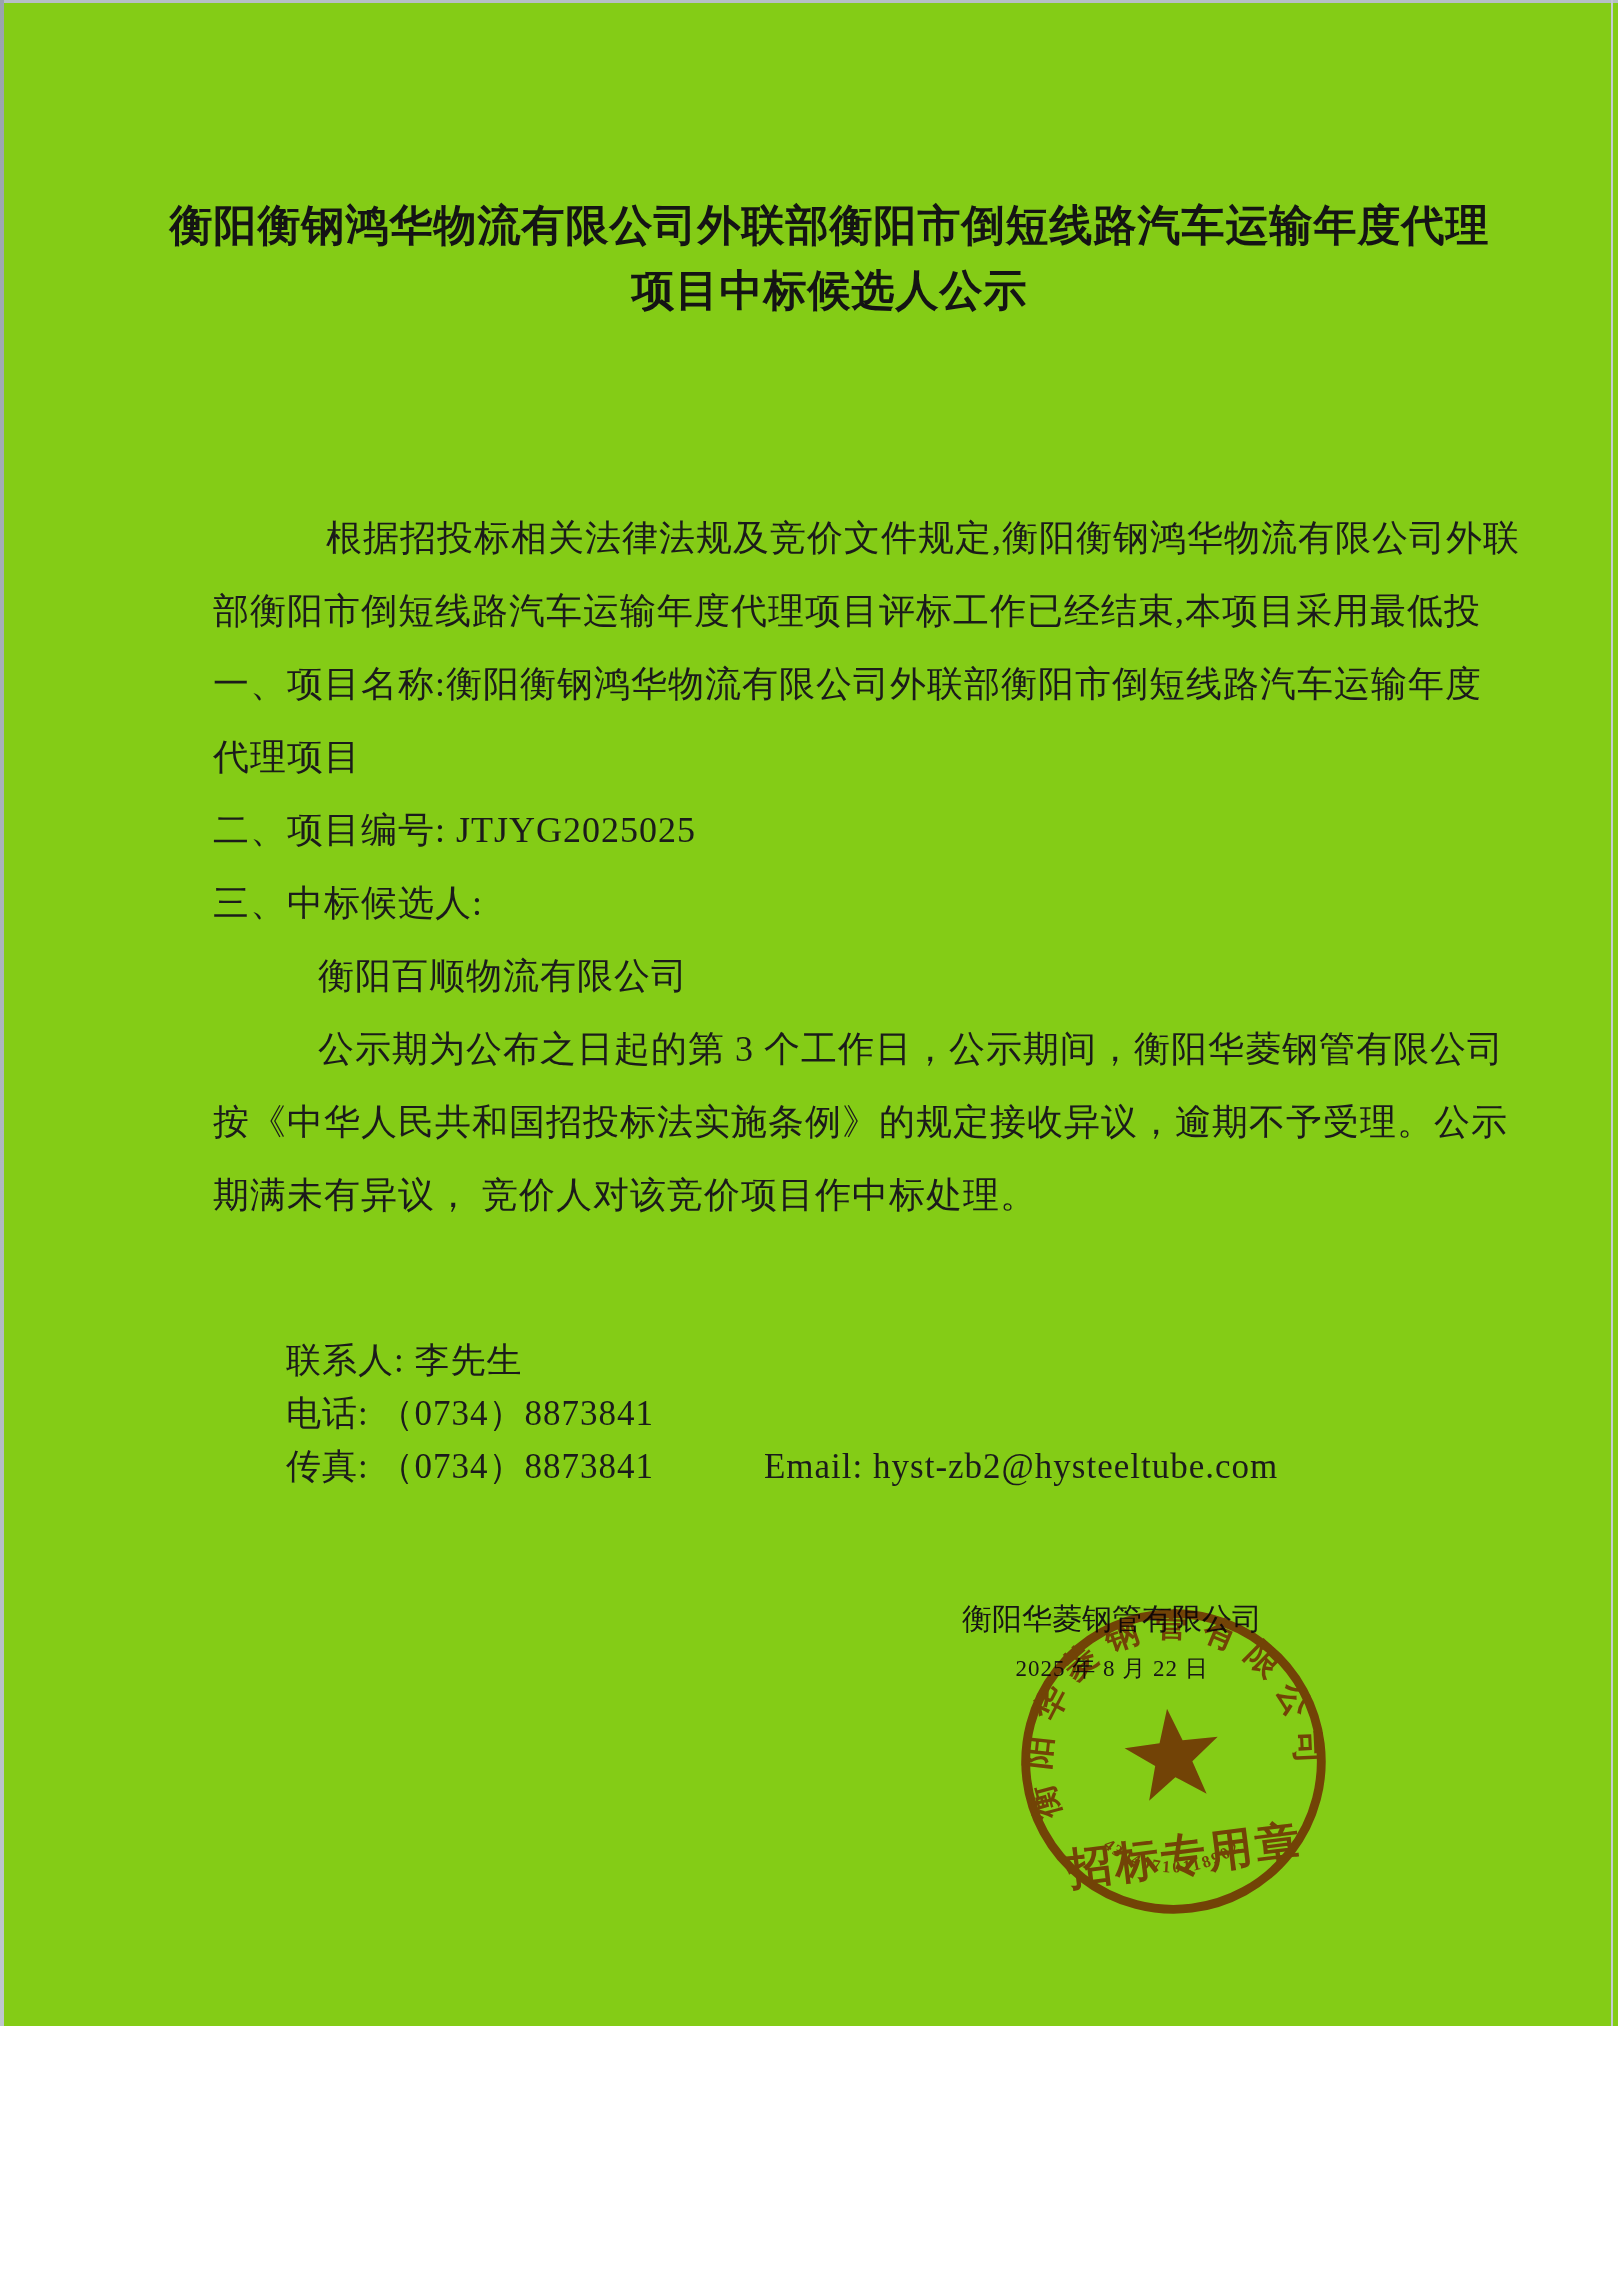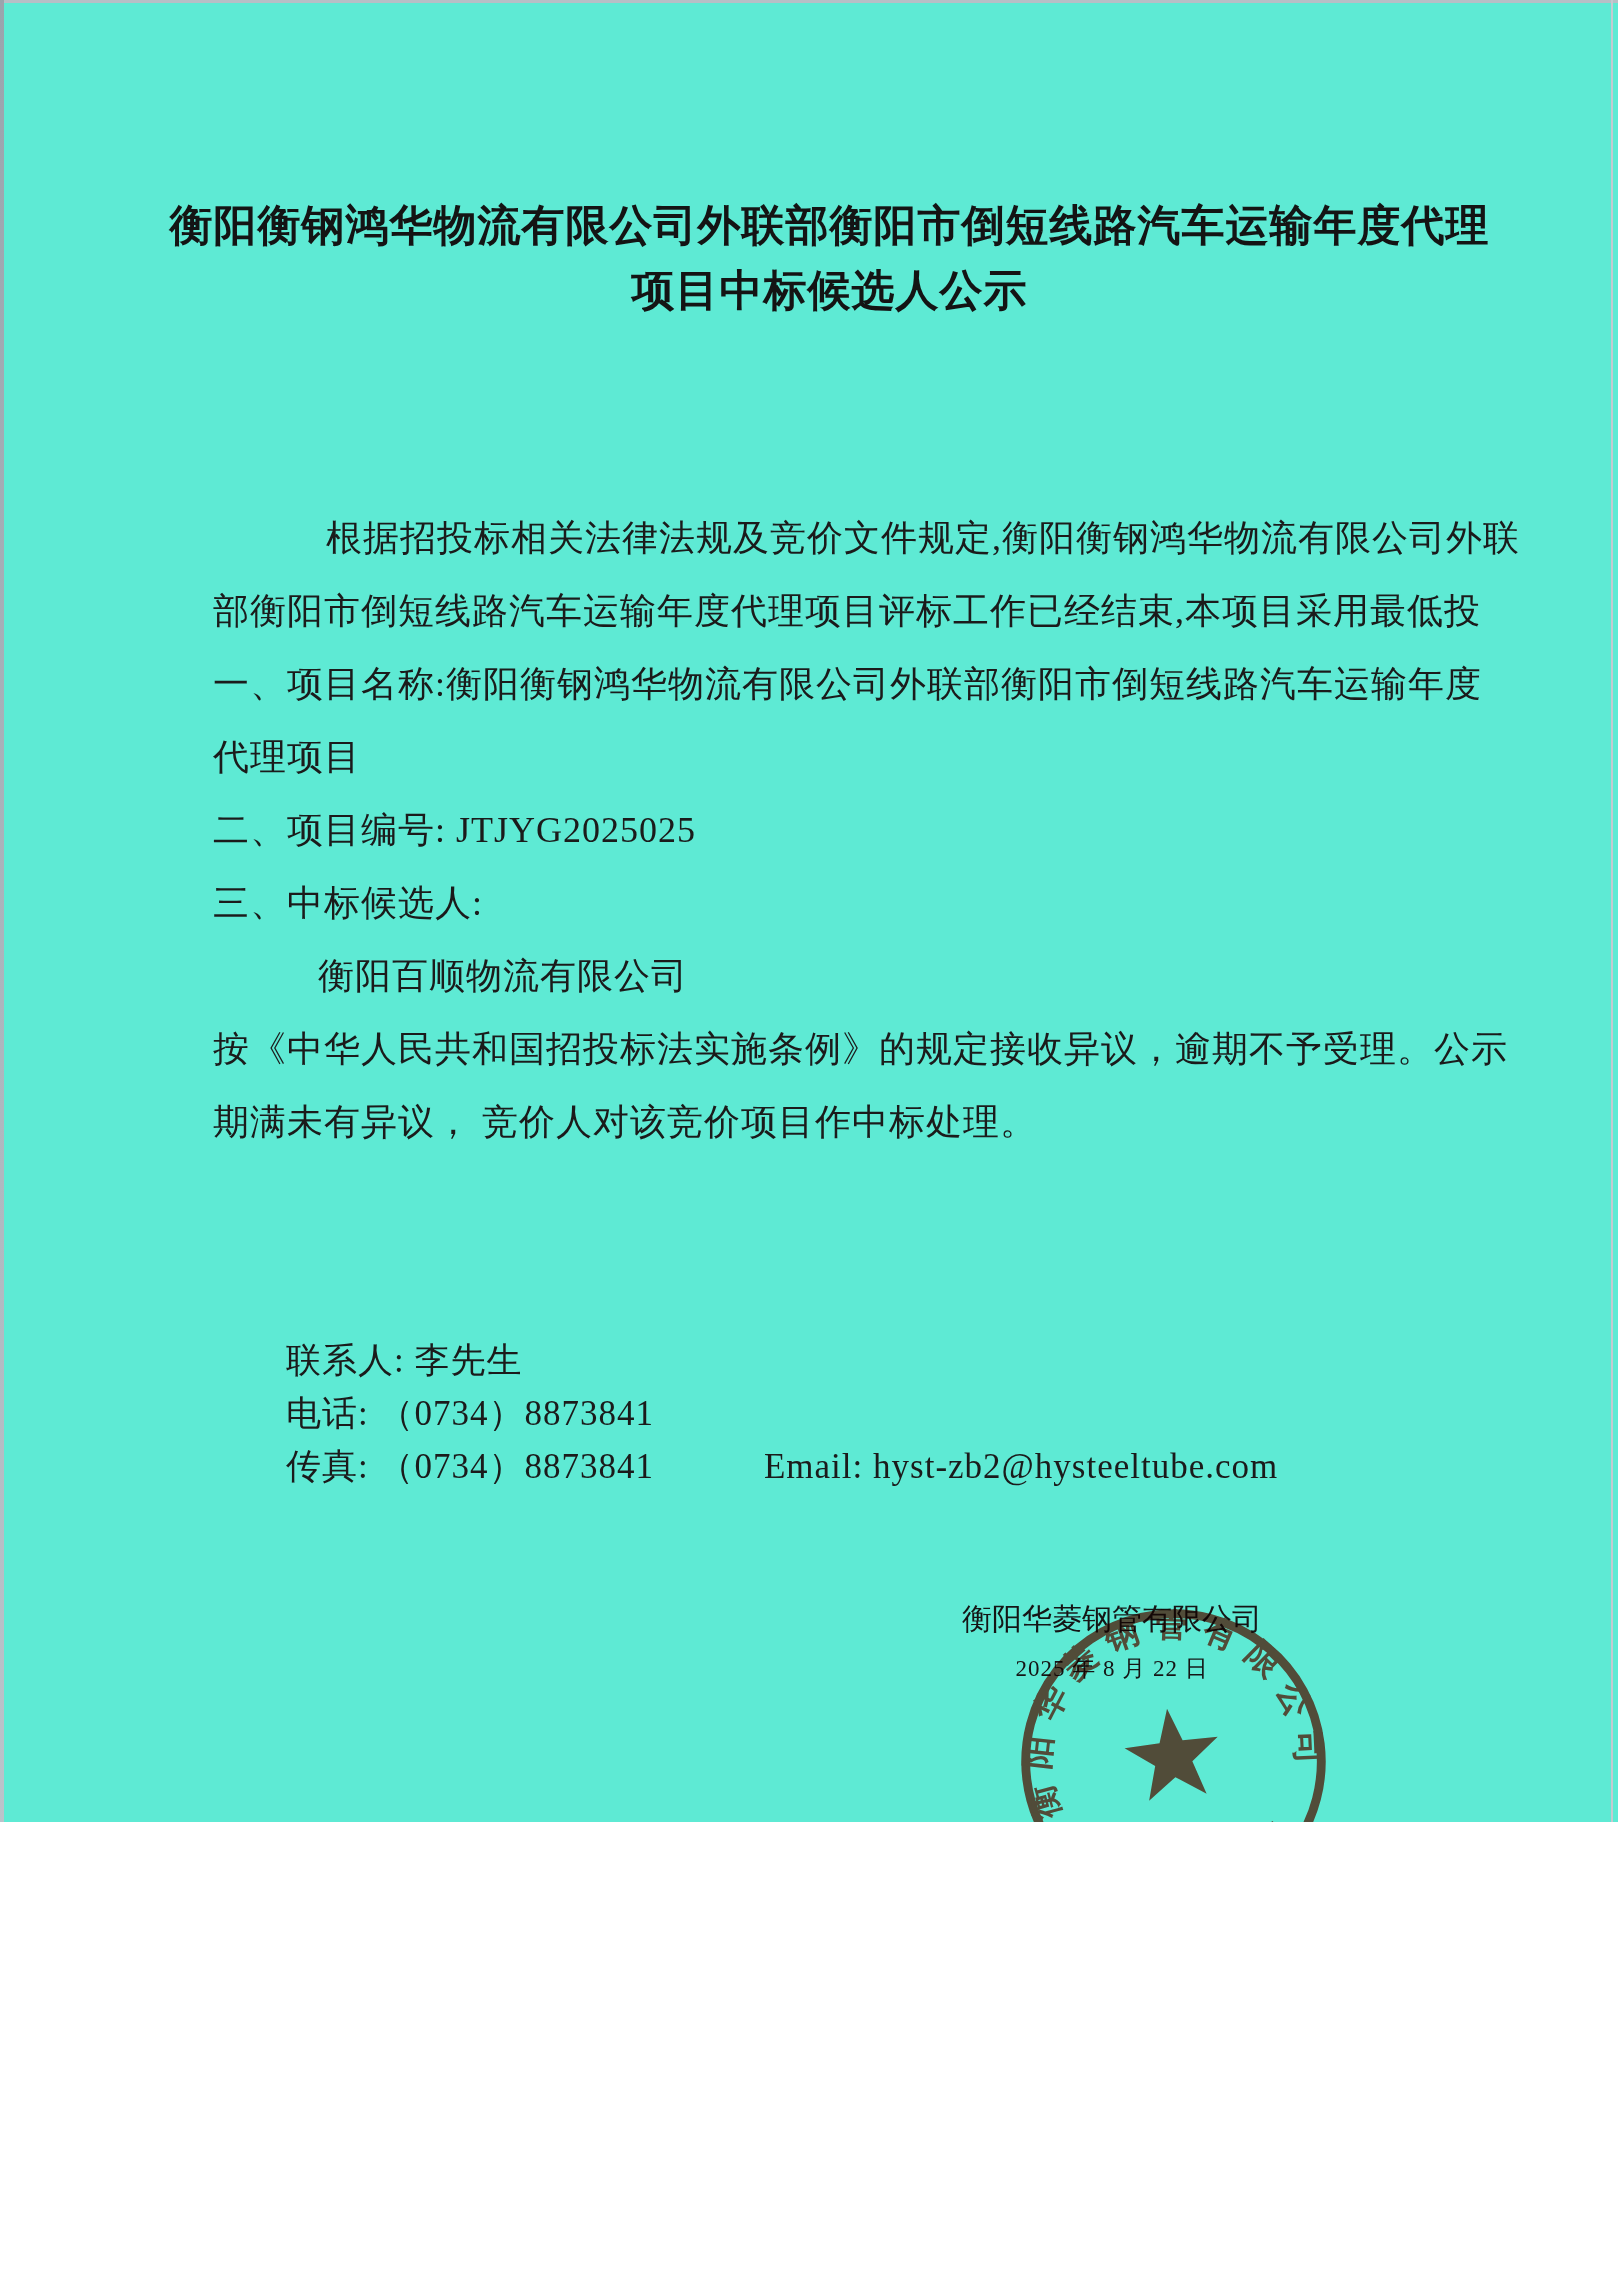--- a/index.html
+++ b/index.html
@@ -1,17 +1,17 @@
 <!DOCTYPE html>
 <html><head>
 <meta charset="utf-8">
 <style>
   html,body{margin:0;padding:0;background:#ffffff;}
   .page{
-    position:relative;width:1619px;height:1822px;background:#5eead4;overflow:hidden;
+    position:relative;width:1619px;height:2026px;background:#84cc16;overflow:hidden;
     font-family:"Liberation Serif","DejaVu Serif",serif;color:#1c1c1c;
   }
   .edge-left{position:absolute;left:0;top:0;width:3.9px;height:2286px;background:linear-gradient(180deg,#9aa4ad,#c3cbd2);}
   .edge-top{position:absolute;left:0;top:0;width:1619px;height:2.9px;background:#b7bfc6;}
   .edge-right{position:absolute;left:1611px;top:0;width:2px;height:2286px;background:#c3cad0;}
   .edge-bottom{position:absolute;left:0;top:2283px;width:1619px;height:2.9px;background:#ccd2d8;}
 
   .title{
     position:absolute;top:193px;left:137px;width:1385px;text-align:center;
     font-size:43px;font-weight:700;line-height:65px;letter-spacing:1px;color:#141414;
@@ -59,20 +59,21 @@
   </div>
 
   <div class="body-text">
     <div class="line ind2">根据招投标相关法律法规及竞价文件规定,衡阳衡钢鸿华物流有限公司外联</div>
     <div class="line">部衡阳市倒短线路汽车运输年度代理项目评标工作已经结束,本项目采用最低投</div>
     <div class="line">一、项目名称:衡阳衡钢鸿华物流有限公司外联部衡阳市倒短线路汽车运输年度</div>
     <div class="line">代理项目</div>
     <div class="line">二、项目编号: JTJYG2025025</div>
     <div class="line">三、中标候选人:</div>
     <div class="line ind3">衡阳百顺物流有限公司</div>
+    <div class="line ind3">公示期为公布之日起的第 3 个工作日，公示期间，衡阳华菱钢管有限公司</div>
     <div class="line">按《中华人民共和国招投标法实施条例》的规定接收异议，逾期不予受理。公示</div>
     <div class="line">期满未有异议， 竞价人对该竞价项目作中标处理。</div>
   </div>
 
   <div class="contact">
     <div class="contact-row">联系人: 李先生</div>
     <div class="contact-row">电话: （0734）8873841</div>
     <div class="contact-row">
       <span>传真: （0734）8873841</span><span class="email">Email: hyst-zb2@hysteeltube.com</span>
     </div>

